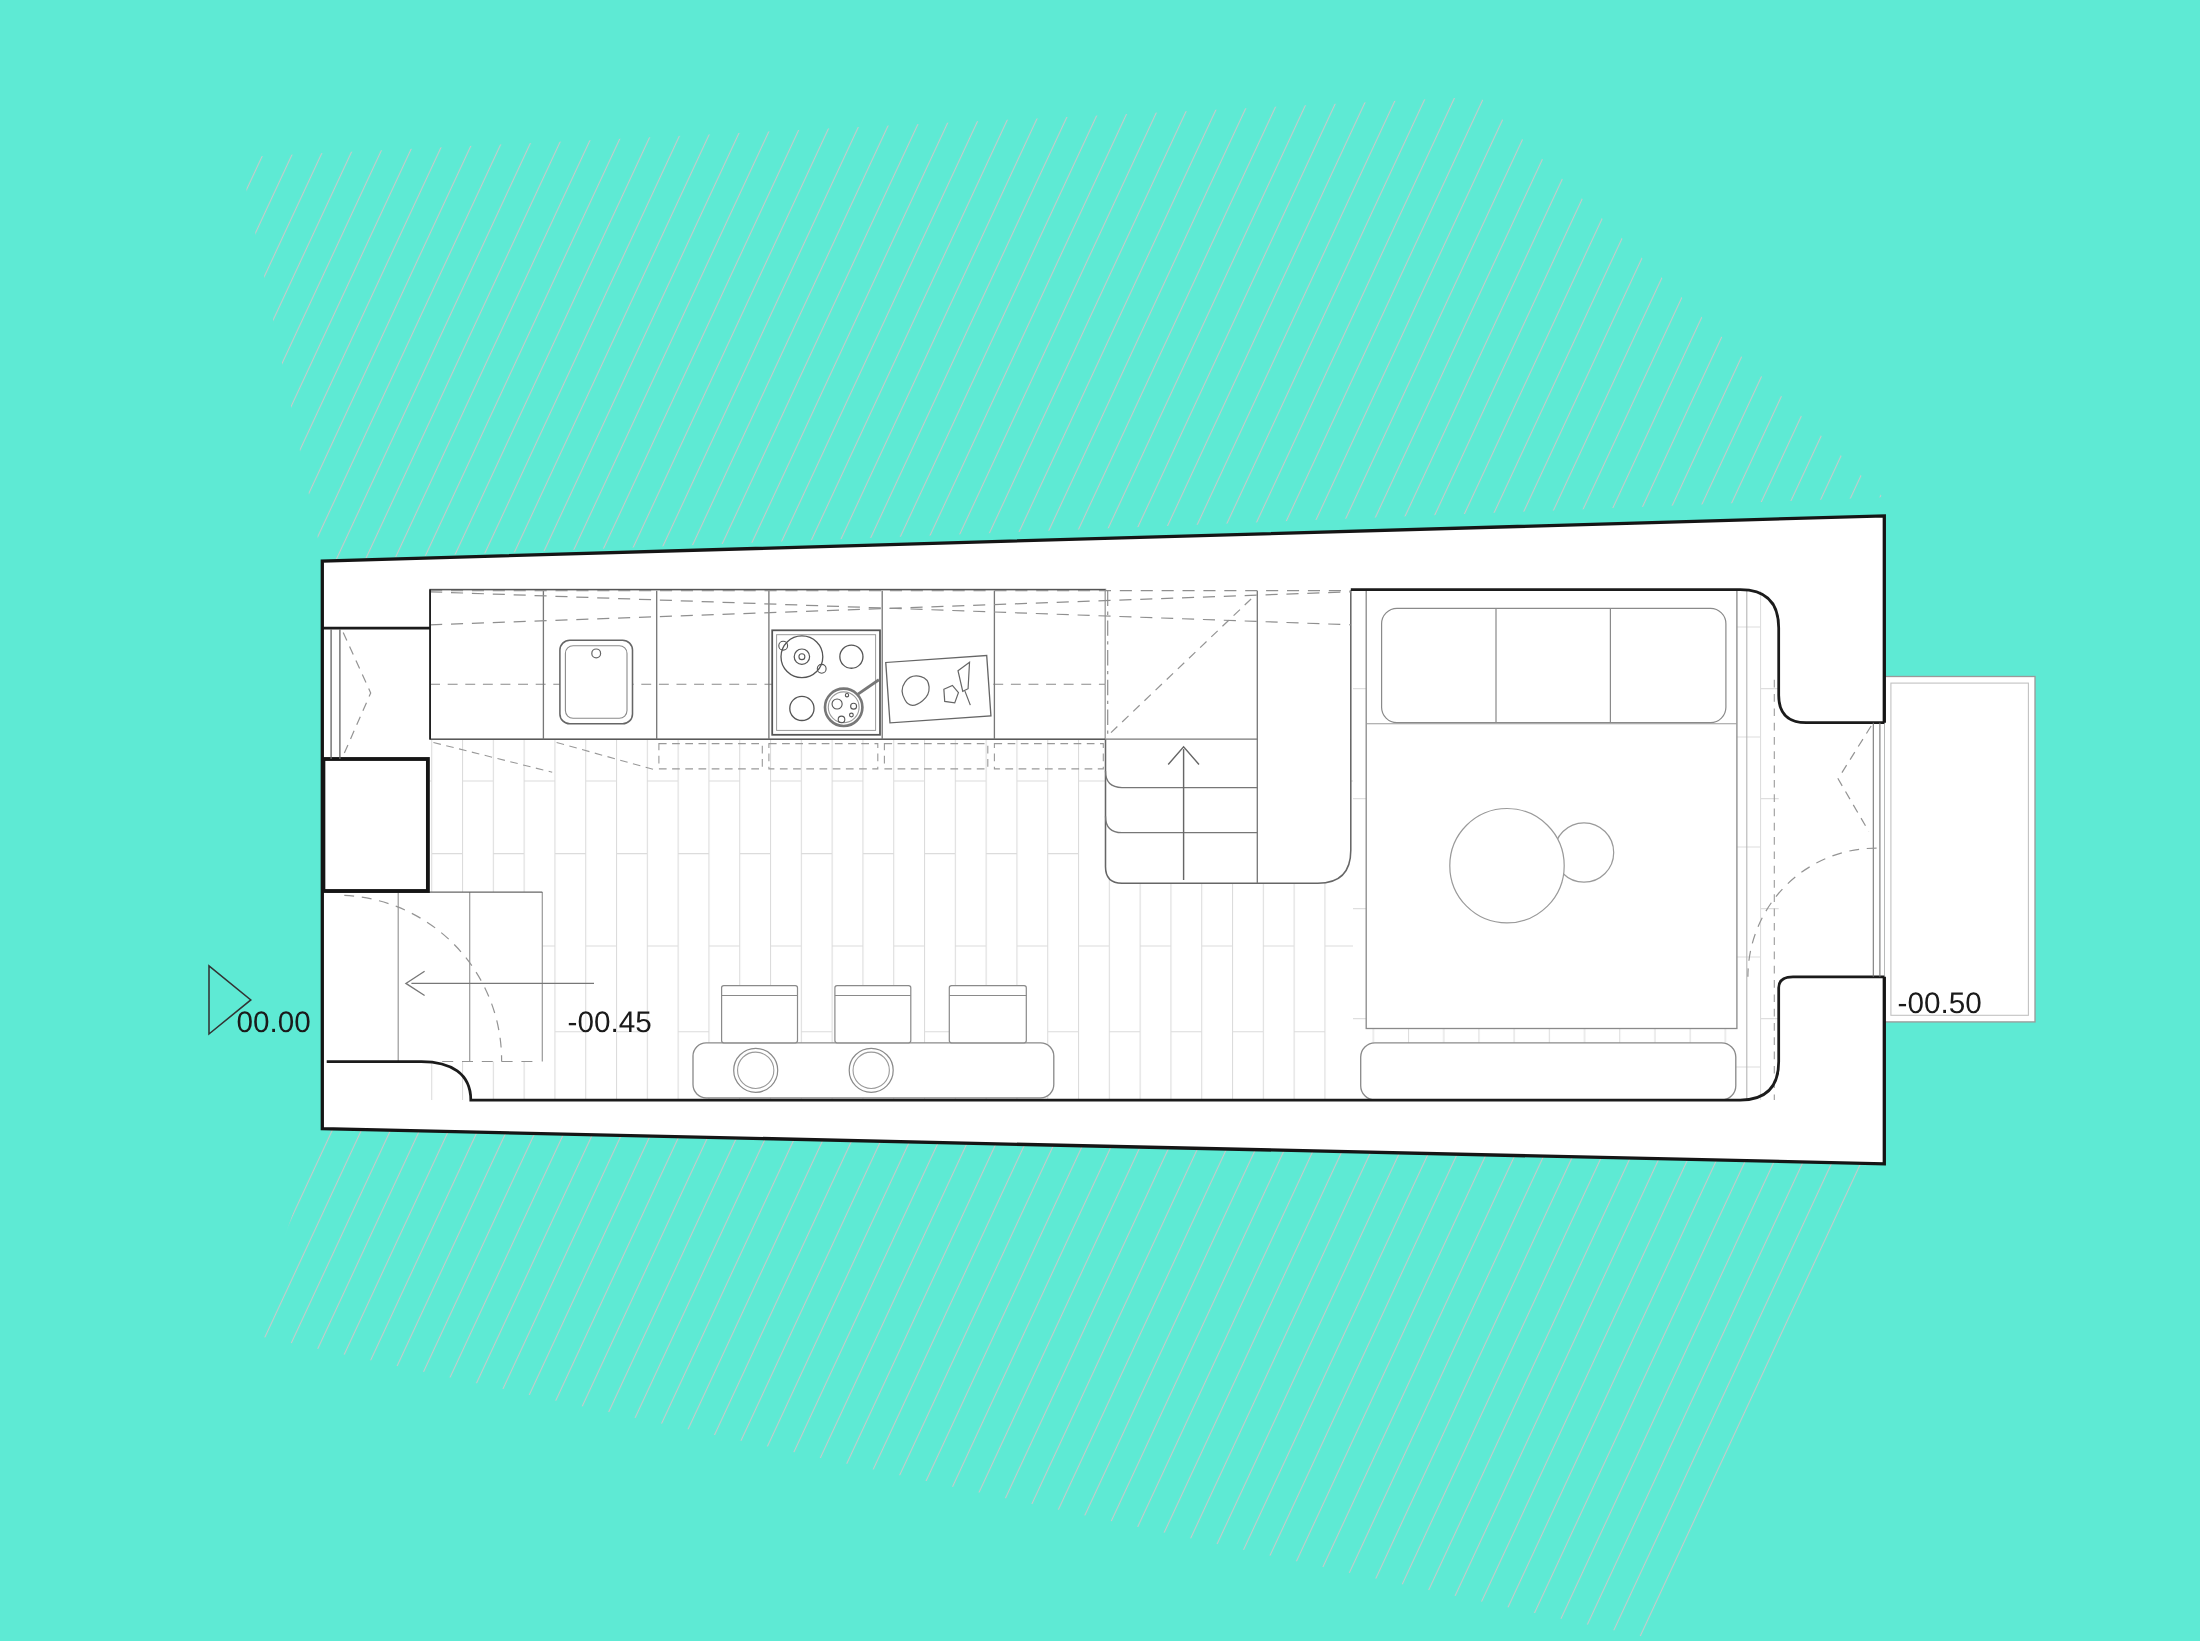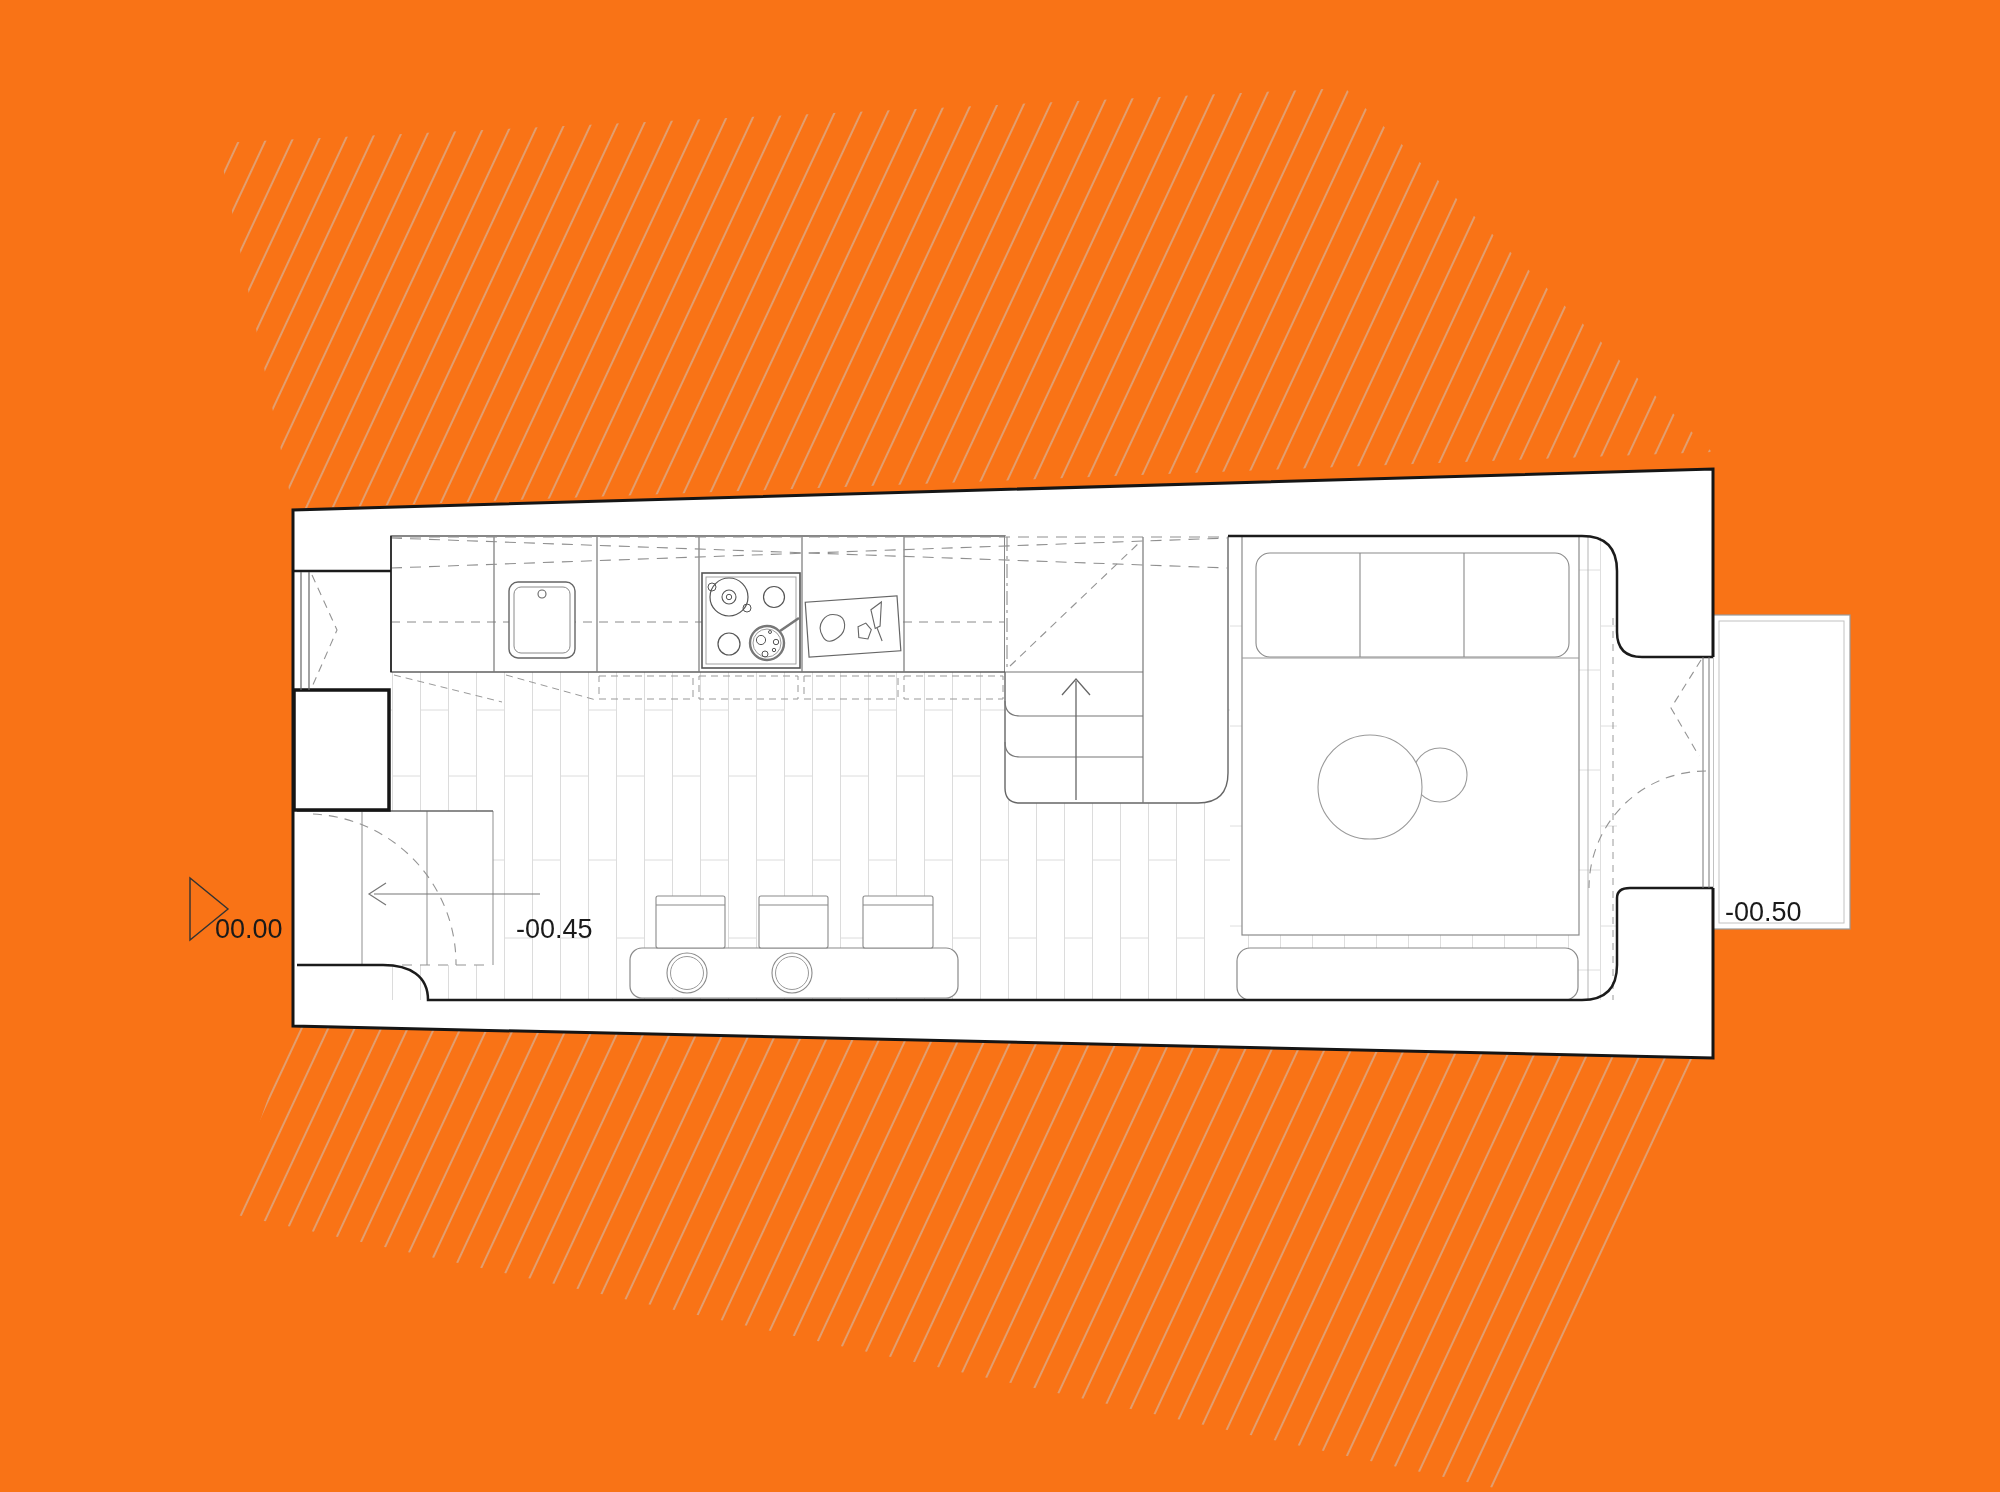--- a/index.html
+++ b/index.html
@@ -1,16 +1,16 @@
 <!DOCTYPE html>
 <html><head>
 <meta charset="utf-8">
 <style>
   html,body{margin:0;padding:0;background:#ffffff;}
-  #stage{position:relative;width:2000px;height:1492px;background:#f97316;overflow:hidden;
+  #stage{position:relative;width:2000px;height:1492px;background:#5eead4;overflow:hidden;
          font-family:"Liberation Sans", sans-serif;}
   svg{display:block;width:2000px;height:1492px;}
   text{font-family:"Liberation Sans", sans-serif;font-size:27px;fill:#1a1a1a;}
 </style>
 </head>
 <body>
 
 <div id="stage">
 <svg viewBox="0 0 2000 1492" xmlns="http://www.w3.org/2000/svg">
   <defs>

